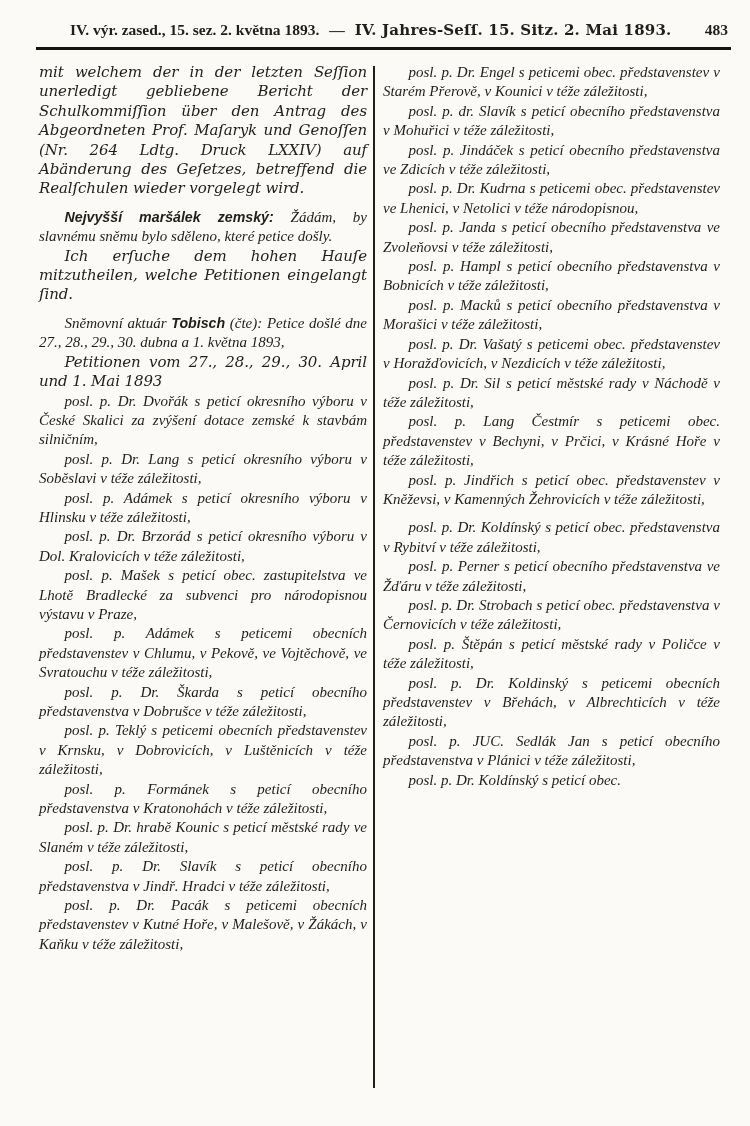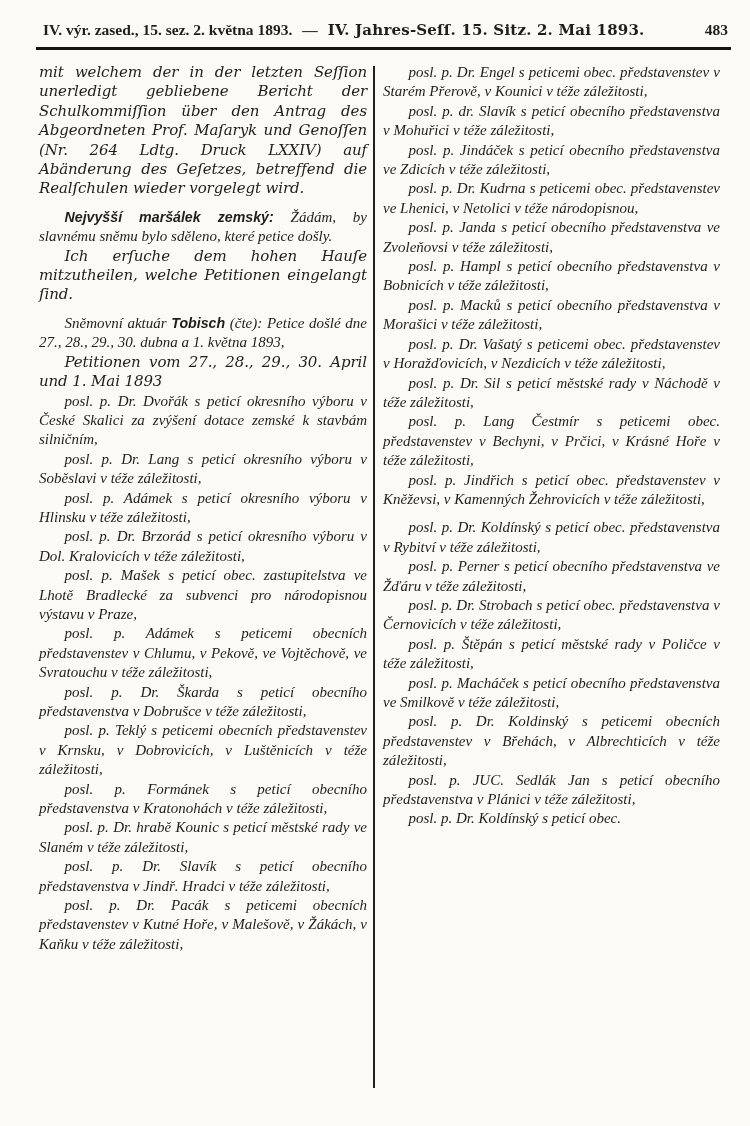--- a/index.html
+++ b/index.html
@@ -6,21 +6,21 @@
   body {
     width:750px; height:1126px;
     background:#fbfaf7;
     font-family:"Liberation Serif", serif;
     color:#211e19;
     -webkit-font-smoothing:antialiased;
   }
   .sheet { position:relative; width:750px; height:1126px; overflow:hidden; background:#fbfaf7; }
 
   .header {
-    position:absolute; top:21px; left:27px; right:20px;
+    position:absolute; top:21px; left:54px; right:20px;
     font-size:15.5px; font-weight:bold; white-space:nowrap;
     display:flex; align-items:baseline;
   }
   .header .h-czech { margin-left:16px; }
   .header .h-sep { margin:0 10px; }
   .header .h-german { font-family:"DejaVu Serif", serif; font-weight:bold; letter-spacing:0.2px; }
   .header .h-page { margin-left:auto; padding-right:2px; }
   .head-rule {
     position:absolute; top:47px; left:36px; width:695px; height:2.5px;
     background:#17140e;
@@ -97,19 +97,18 @@
       <p class="para"><span>posl. p. Hampl s peticí obecního představenstva v Bobnicích v téže záležitosti,</span></p>
       <p class="para"><span>posl. p. Macků s peticí obecního představenstva v Morašici v téže záležitosti,</span></p>
       <p class="para"><span>posl. p. Dr. Vašatý s peticemi obec. představenstev v Horažďovicích, v Nezdicích v téže záležitosti,</span></p>
       <p class="para"><span>posl. p. Dr. Sil s peticí městské rady v Náchodě v téže záležitosti,</span></p>
       <p class="para"><span>posl. p. Lang Čestmír s peticemi obec. představenstev v Bechyni, v Prčici, v Krásné Hoře v téže záležitosti,</span></p>
       <p class="para"><span>posl. p. Jindřich s peticí obec. představenstev v Kněževsi, v Kamenných Žehrovicích v téže záležitosti,</span></p>
       <p class="para gap"><span>posl. p. Dr. Koldínský s peticí obec. představenstva v Rybitví v téže záležitosti,</span></p>
       <p class="para"><span>posl. p. Perner s peticí obecního představenstva ve Žďáru v téže záležitosti,</span></p>
       <p class="para"><span>posl. p. Dr. Strobach s peticí obec. představenstva v Černovicích v téže záležitosti,</span></p>
       <p class="para"><span>posl. p. Štěpán s peticí městské rady v Poličce v téže záležitosti,</span></p>
-      <p class="para"><span>posl. p. Macháček s peticí obecního představenstva ve Smilkově v téže záležitosti,</span></p>
       <p class="para"><span>posl. p. Dr. Koldinský s peticemi obecních představenstev v Břehách, v Albrechticích v téže záležitosti,</span></p>
       <p class="para"><span>posl. p. JUC. Sedlák Jan s peticí obecního představenstva v Plánici v téže záležitosti,</span></p>
       <p class="para"><span>posl. p. Dr. Koldínský s peticí obec.</span></p>
     </div>
 
 </div>
 
 </body></html>

